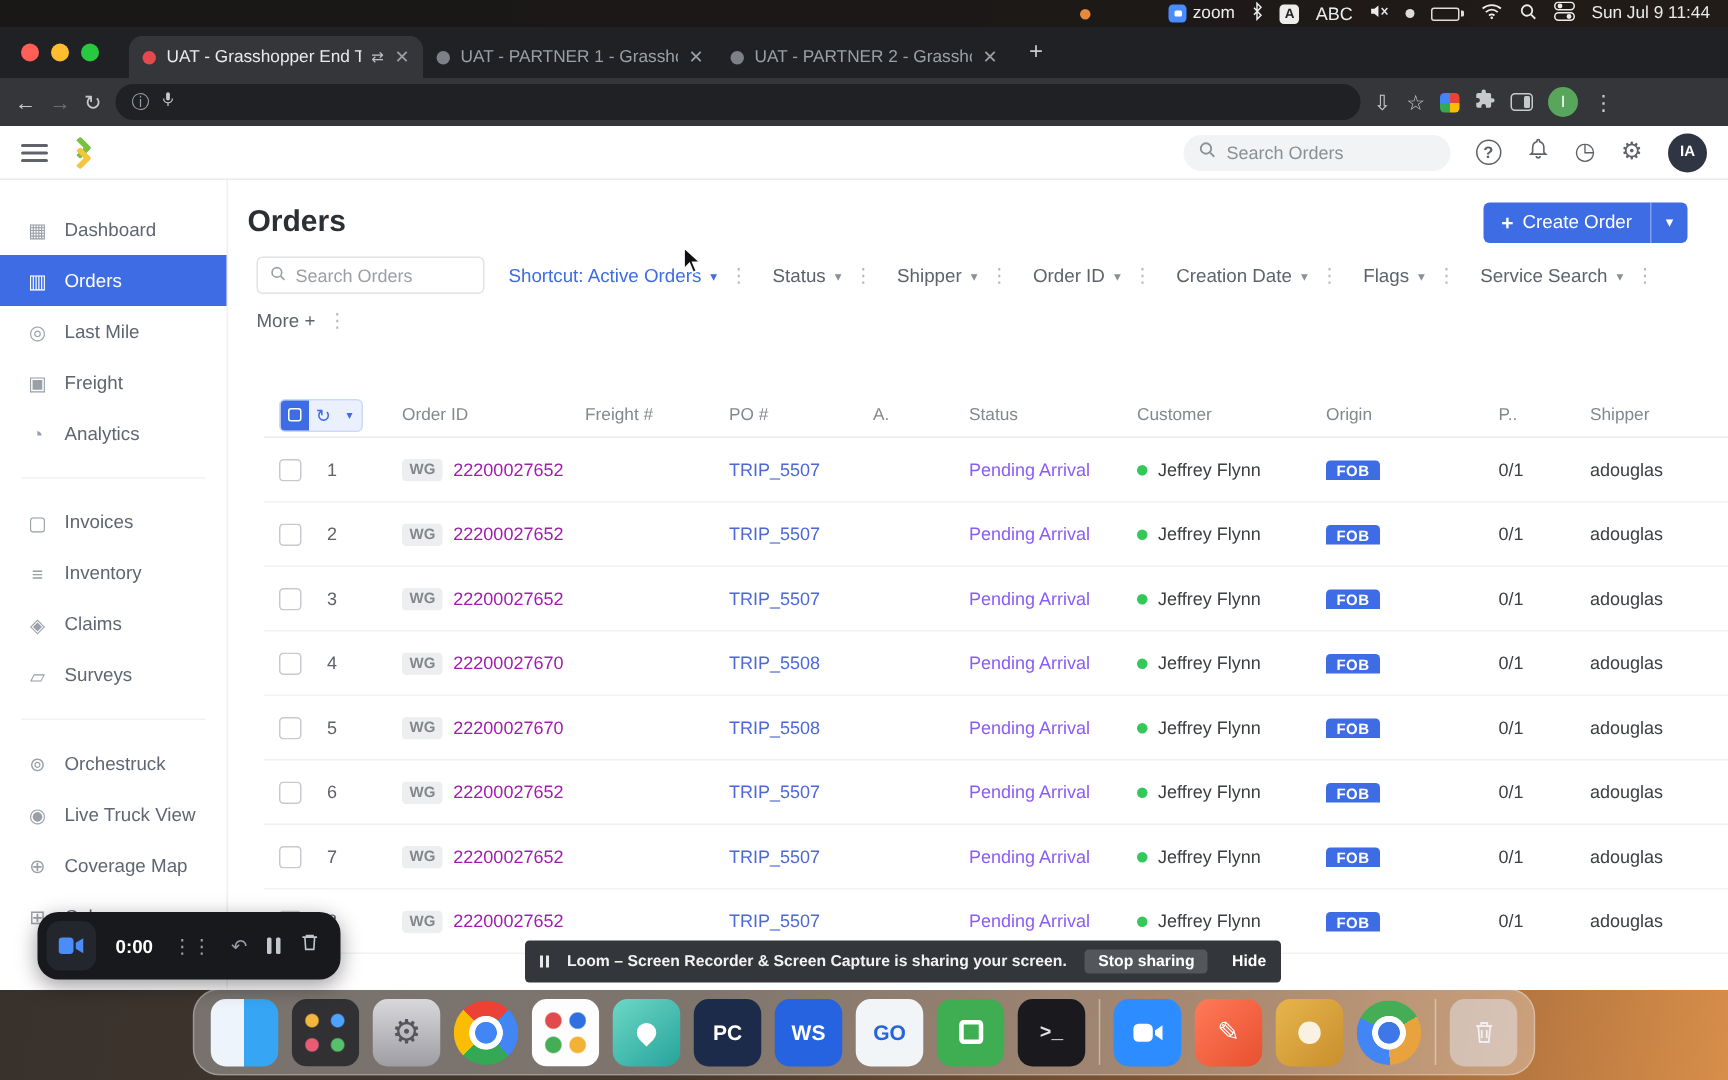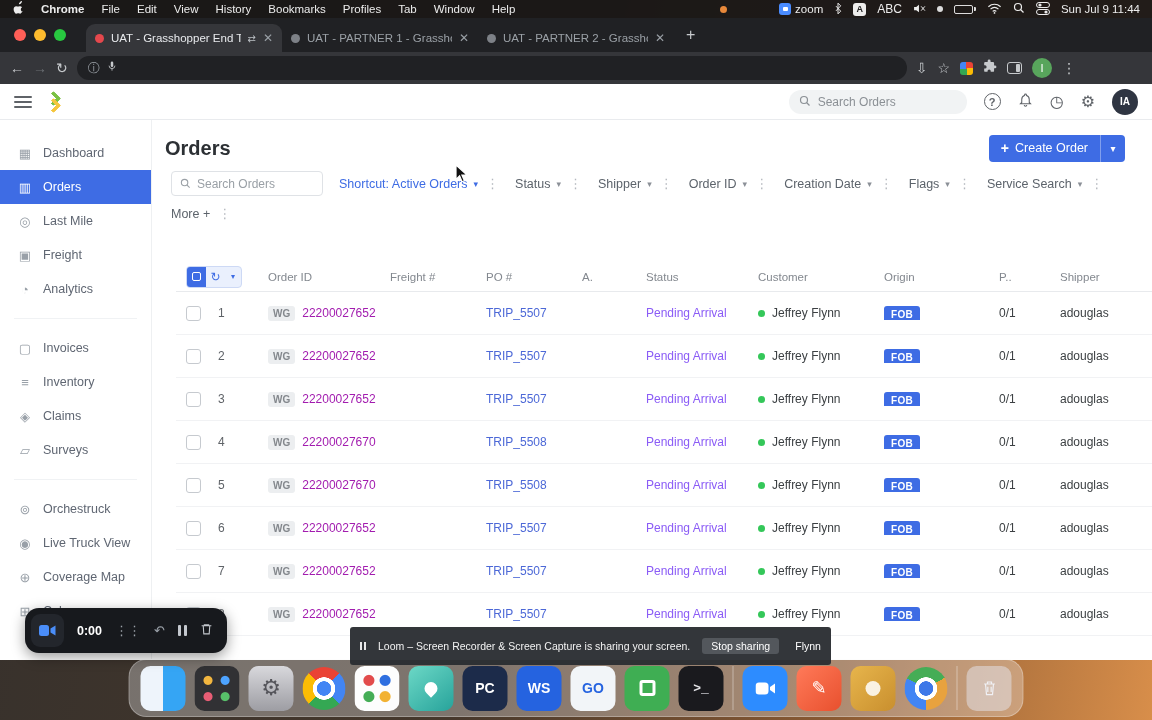--- a/index.html
+++ b/index.html
@@ -135,22 +135,22 @@
   .fob-badge { background:#3e6ce4; color:#fff; font-size:10px; font-weight:700; border-radius:3px; padding:2.5px 7px; letter-spacing:.3px; }
 
   
   .loom-pill { position:absolute; left:25px; top:608px; height:45px; display:flex; align-items:center; gap:13px;
     background:#17191d; border-radius:14px; padding:0 14px 0 6px; z-index:50; box-shadow:0 4px 14px rgba(0,0,0,.4); }
   .lp-cam { width:33px; height:33px; background:#23262c; border-radius:9px; display:flex; align-items:center; justify-content:center; }
   .lp-timer { color:#fff; font-size:12.5px; font-weight:700; }
   .lp-ic { color:#9aa0a8; font-size:13px; line-height:1; }
   .lp-pause { display:flex; gap:3px; }
   .lp-pause i { width:3px; height:11px; background:#c4c8ce; border-radius:1px; display:block; }
-  .loom-banner { position:absolute; left:350px; top:627px; height:38px; display:flex; align-items:center; gap:12px;
-    background:rgba(43,46,50,.96); border-radius:3px; padding:0 10px; z-index:60; }
+  .loom-banner { position:absolute; left:350px; top:627px; height:28px; display:flex; align-items:center; gap:12px;
+    background:rgba(43,46,50,.96); border-radius:3px; padding:0 10px; z-index:60;font-weight:bold; }
   .lb-pause { display:flex; gap:2px; }
   .lb-pause i { width:2px; height:8px; background:#e8e8e8; display:block; }
   .lb-text { color:#f2f2f2; font-size:10.5px; white-space:nowrap; }
   .lb-stop { background:#53575c; color:#fff; font-size:10.5px; border-radius:3px; padding:2px 9px; white-space:nowrap; }
   .lb-hide { color:#fff; font-size:10.5px; margin-left:4px; }
 
   
   .dock { position:absolute; left:50%; transform:translateX(-50%); bottom:3px; height:58px; z-index:45;
     background:rgba(245,245,248,.32); border:1px solid rgba(255,255,255,.28); border-radius:18px;
     display:flex; align-items:center; gap:9px; padding:0 11px; }
@@ -180,35 +180,20 @@
   .dock-div { width:1px; height:44px; background:rgba(255,255,255,.4); flex:none; }
 
   .cursor { position:absolute; left:455px; top:164px; z-index:100; }
 </style>
 </head>
 <body>
 
 <div class="screen">
 
   <div class="menubar">
-    <div class="mb-left">
-      <span><svg width="12" height="14" viewBox="0 0 13 16">
-            <path d="M8.5 1.6c.5-.9 1.6-1.6 2.5-1.6.1 1-.3 1.9-.9 2.6-.6.7-1.6 1.2-2.5 1.1-.1-.9.3-1.8.9-2.1zM11.6 11.4c-.5 1.3-1.6 3.2-2.9 3.2-.8 0-1-.5-2-.5s-1.3.5-2.1.5c-1.4 0-3.1-2.7-3.1-5.2 0-2.3 1.5-3.5 2.9-3.5.8 0 1.5.5 2 .5.5 0 1.3-.6 2.3-.5.4 0 1.7.2 2.5 1.3-.1.1-1.5.9-1.5 2.6 0 2 1.7 2.7 1.9 2.7z" fill="#ececec"></path>
-          </svg></span>
-      <span class="mb-item app">Chrome</span>
-      <span class="mb-item">File</span>
-      <span class="mb-item">Edit</span>
-      <span class="mb-item">View</span>
-      <span class="mb-item">History</span>
-      <span class="mb-item">Bookmarks</span>
-      <span class="mb-item">Profiles</span>
-      <span class="mb-item">Tab</span>
-      <span class="mb-item">Window</span>
-      <span class="mb-item">Help</span>
-    </div>
     <div class="mb-right">
       <span class="dot-rec"></span>
       <span class="zoom-badge">
         <span class="zoom-sq">
             <i></i>
           </span>
         <span>zoom</span>
       </span>
       <span><svg width="8" height="13" viewBox="0 0 12 18" fill="none" stroke="#ececec" stroke-width="1.5">
             <path d="M3 5.5l7 7.5-4 4V1l4 4-7 7.5"></path>
@@ -704,21 +689,21 @@
         </svg></span>
   </div>
 
   <div class="loom-banner">
     <span class="lb-pause">
         <i></i>
         <i></i>
       </span>
     <span class="lb-text">Loom – Screen Recorder &amp; Screen Capture is sharing your screen.</span>
     <span class="lb-stop">Stop sharing</span>
-    <span class="lb-hide">Flynn</span>
+    <span class="lb-hide">Hide</span>
   </div>
 
   <div class="dock">
     <span class="dk dk-finder"></span>
     <span class="dk dk-launchpad"></span>
     <span class="dk dk-settings">⚙</span>
     <span class="dk dk-chrome"></span>
     <span class="dk dk-grid"></span>
     <span class="dk dk-maps">
         <i></i>

